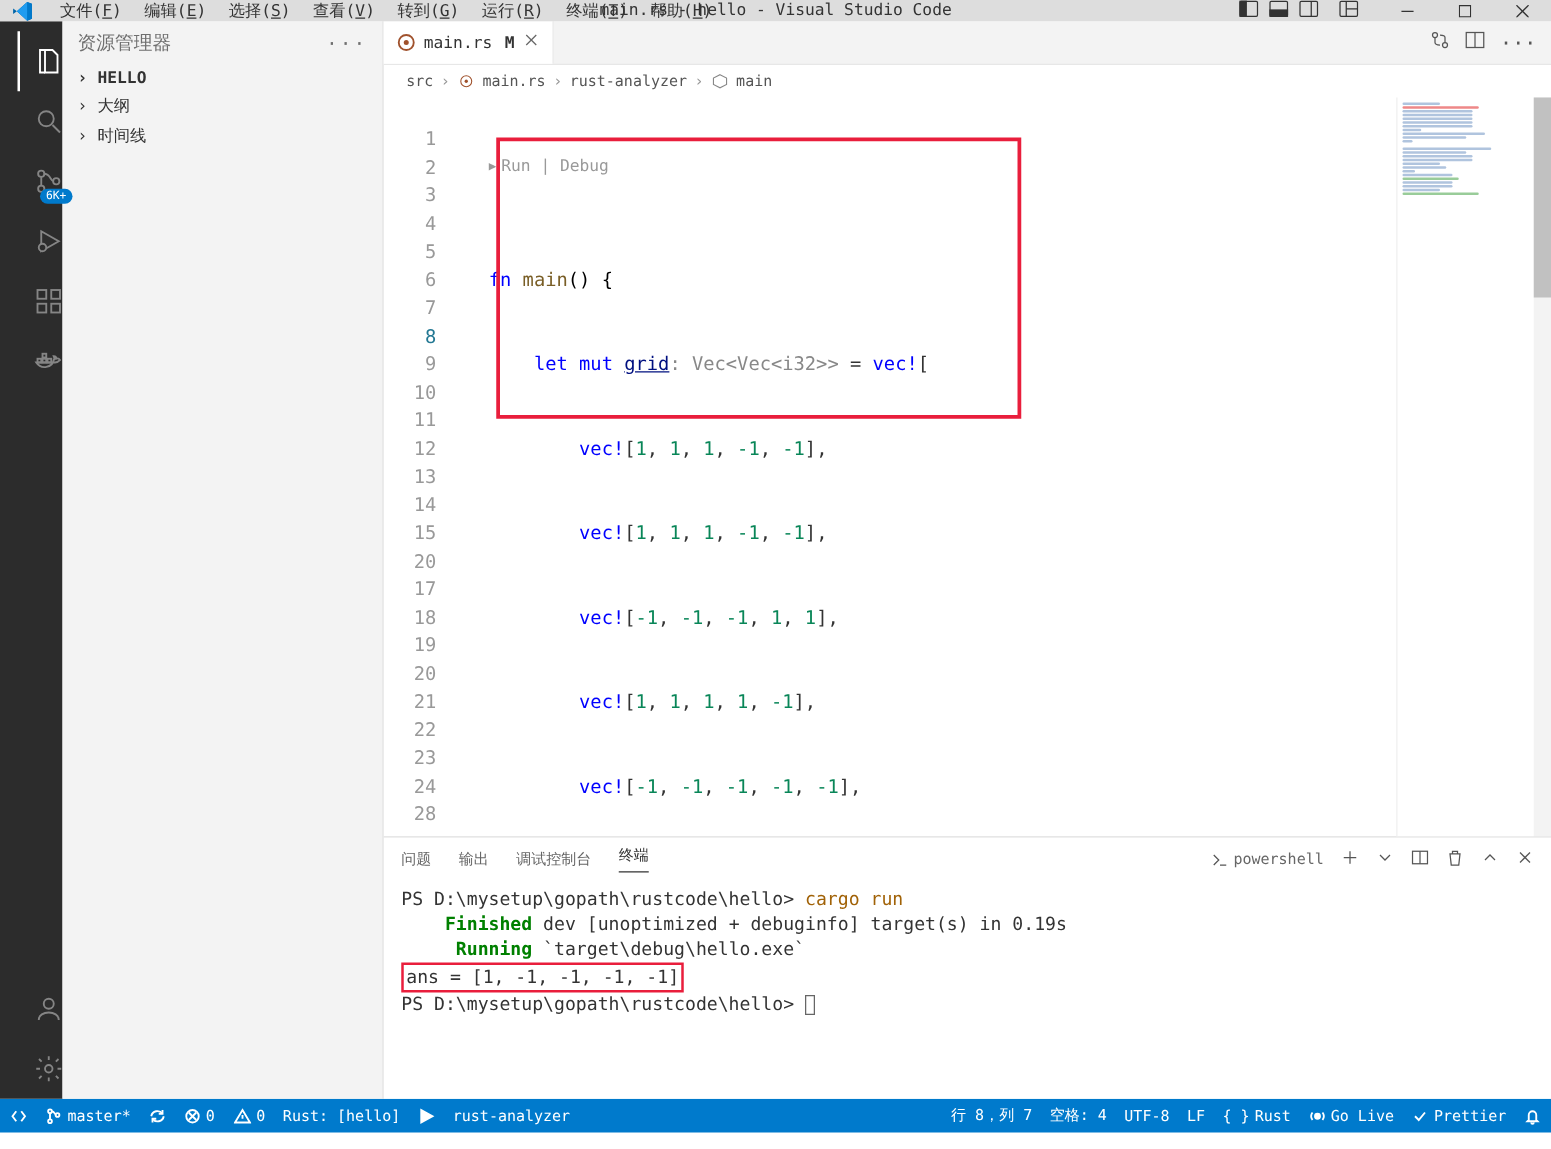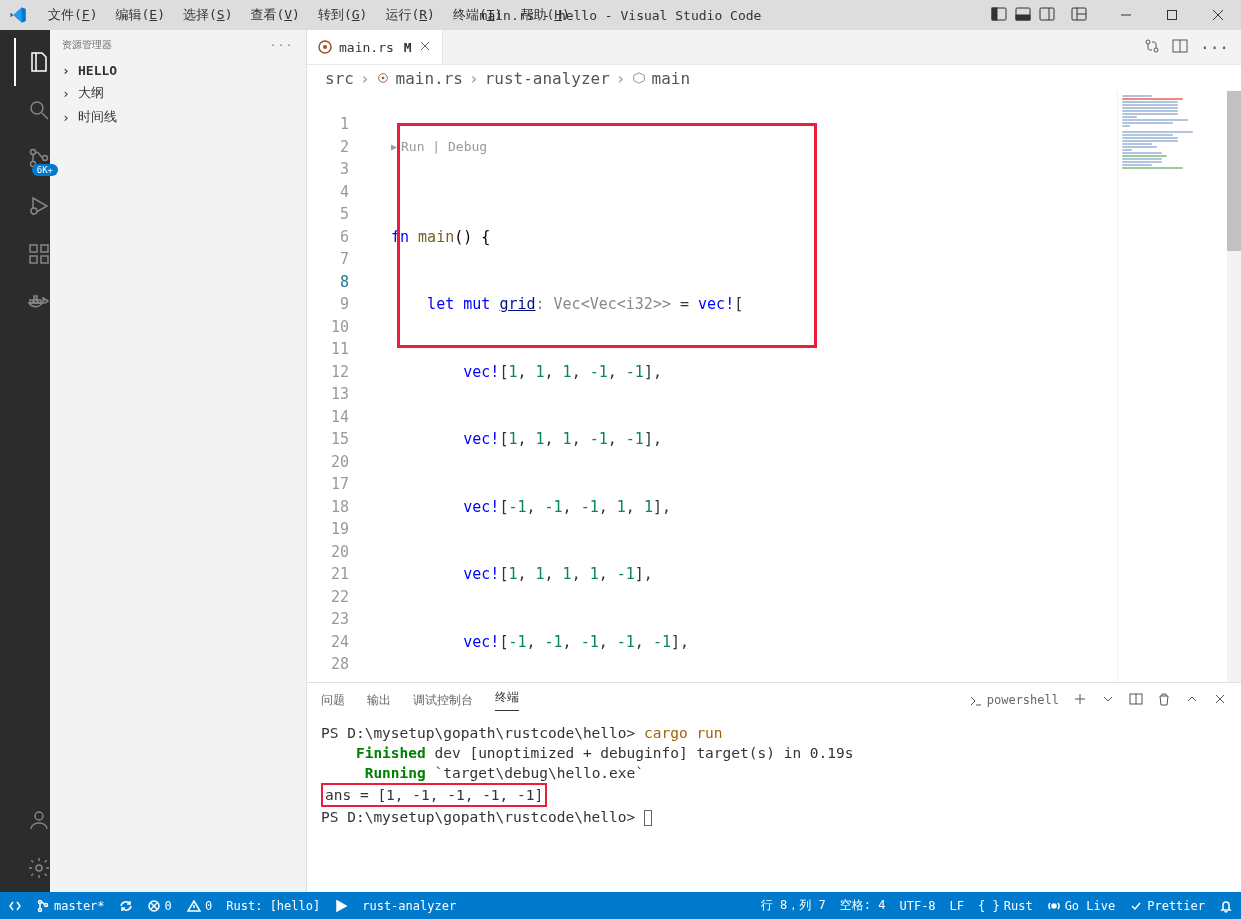--- a/index.html
+++ b/index.html
@@ -1,17 +1,17 @@
 <!DOCTYPE html>
 <html><head>
 <meta charset="utf-8">
 <style>
 html,body{margin:0;padding:0;height:100%;font-family:"Segoe UI",Consolas,monospace;font-size:13px;background:#fff;color:#333;overflow:hidden;}
 *{box-sizing:border-box;}
-.titlebar{height:30px;background:#dddddd;display:flex;align-items:center;position:relative;}
+.titlebar{height:17px;background:#dddddd;display:flex;align-items:center;position:relative;}
 .titlebar .app-icon{width:36px;display:flex;align-items:center;justify-content:center;}
 .titlebar .app-icon svg{width:18px;height:18px;}
 .menus{display:flex;gap:2px;margin-left:4px;}
 .menus .mitem{padding:4px 8px;cursor:default;border-radius:4px;font-size:13px;}
 .menus .mitem .accel{text-decoration:underline;}
 .title-center{position:absolute;left:0;right:0;text-align:center;pointer-events:none;color:#333;}
 .title-right{margin-left:auto;display:flex;align-items:center;}
 .layout-icons{display:flex;gap:8px;margin-right:16px;}
 .layout-icons .lbtn svg{width:16px;height:16px;stroke:#333;fill:none;}
 .wincontrols{display:flex;}
@@ -19,34 +19,34 @@
 .wincontrols .wbtn svg{width:10px;height:10px;stroke:#333;fill:none;stroke-width:1;}
 .body-row{display:flex;height:862px;}
 .activitybar{width:50px;background:#2c2c2c;display:flex;flex-direction:column;align-items:center;padding-top:8px;padding-left:28px;}
 .activitybar .abtn{width:50px;height:48px;display:flex;align-items:center;justify-content:center;position:relative;}
 .activitybar .abtn svg{width:24px;height:24px;stroke:#858585;fill:none;stroke-width:1.5;}
 .activitybar .abtn.active{border-left:2px solid #fff;}
 .activitybar .abtn.active svg{stroke:#fff;}
 .activitybar .badge{position:absolute;bottom:6px;right:6px;background:#007acc;color:#fff;font-size:9px;border-radius:8px;padding:1px 5px;}
 .activitybar .spacer{flex:1;}
 .sidebar{width:257px;background:#f3f3f3;border-right:1px solid #e0e0e0;}
-.sidebar-header{padding:8px 12px;font-size:10px;color:#6f6f6f;display:flex;justify-content:space-between;align-items:center;}
+.sidebar-header{padding:8px 12px;font-size:15px;color:#6f6f6f;display:flex;justify-content:space-between;align-items:center;}
 .sidebar-header .dots{letter-spacing:2px;}
 .sidebar-item{padding:3px 8px 3px 12px;font-size:13px;display:flex;align-items:center;gap:4px;}
 .sidebar-item .chev{width:12px;display:inline-block;}
 .sidebar-item.bold{font-weight:600;}
 .main{flex:1;display:flex;flex-direction:column;min-width:0;background:#fff;}
 .tabs-row{height:35px;background:#f3f3f3;display:flex;align-items:stretch;border-bottom:1px solid #e7e7e7;}
 .tab{background:#fff;display:flex;align-items:center;padding:0 10px;gap:6px;font-size:13px;border-right:1px solid #e7e7e7;}
 .tab .ficon{width:16px;height:16px;}
 .tab .tmod{color:#333;font-weight:600;margin-left:4px;}
 .tab .tclose svg{width:14px;height:14px;stroke:#666;}
 .tabs-actions{margin-left:auto;display:flex;align-items:center;gap:12px;padding:0 12px;}
 .tabs-actions svg{width:16px;height:16px;stroke:#555;fill:none;}
-.breadcrumb{height:26px;padding:4px 18px;font-size:16px;color:#555;display:flex;align-items:center;gap:6px;}
+.breadcrumb{height:26px;padding:4px 18px;font-size:12px;color:#555;display:flex;align-items:center;gap:6px;}
 .breadcrumb .sep{color:#999;}
 .editor-wrap{flex:1;display:flex;position:relative;min-height:0;}
 .gutter{width:60px;text-align:right;padding-right:18px;font-family:Consolas,monospace;font-size:15px;color:#237893;line-height:22.5px;padding-top:22px;user-select:none;}
 .gutter .ln{height:22.5px;}
 .gutter .ln.dim{color:#999;}
 .editor{flex:1;font-family:Consolas,monospace;font-size:15px;line-height:22.5px;padding-top:0;position:relative;white-space:pre;overflow:hidden;}
 .codelens{color:#999;font-size:13px;padding-left:24px;display:flex;align-items:center;gap:4px;height:22px;}
 .codelens .tri{font-size:10px;}
 .codeline{height:22.5px;padding-left:24px;}
 .kw-blue{color:#0000ff;}

